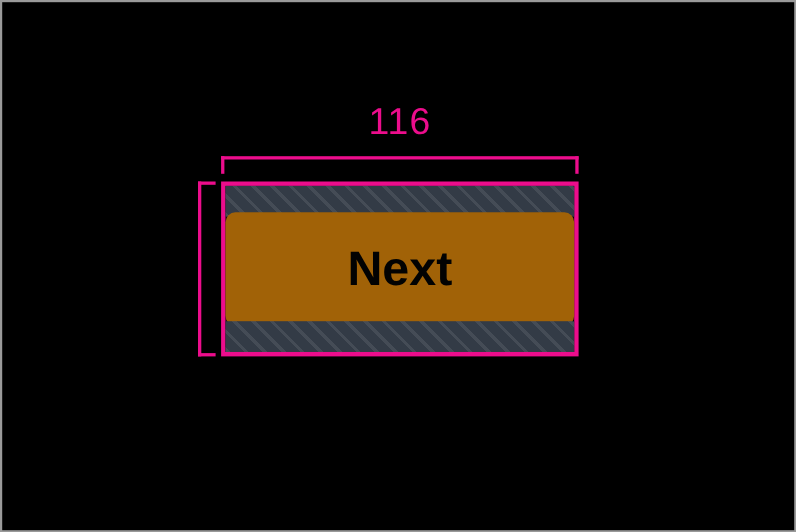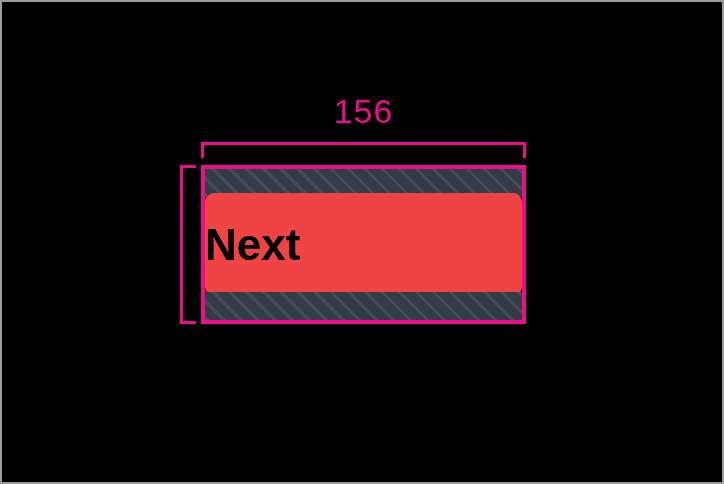--- a/index.html
+++ b/index.html
@@ -104,43 +104,43 @@
   .hatch-band.top { top: 0; }
   .hatch-band.bottom { bottom: 0; }
 
   
   #button-surface {
     position: absolute;
     left: 0;
     right: 0;
     top: 24px;
     bottom: 24px;
-    background: #ef4444;
+    background: #a16207;
     border-radius: 9px;
     display: flex;
     align-items: center;
-    justify-content: flex-start;
+    justify-content: center;
   }
 
   #button-label {
     color: #020202;
     font-family: "Liberation Sans", sans-serif;
     font-size: 44px;
     font-weight: bold;
     line-height: 1;
     letter-spacing: 0px;
     user-select: none;
   }
 </style>
 </head>
 <body>
 
 <div class="screen">
 
-  <div class="dim-label" id="width-label">156</div>
+  <div class="dim-label" id="width-label">116</div>
 
   <div id="width-bracket"></div>
 
 
   <div id="height-bracket"></div>
 
   <div id="element-box">
 
     <div class="hatch-band top"></div>
 

